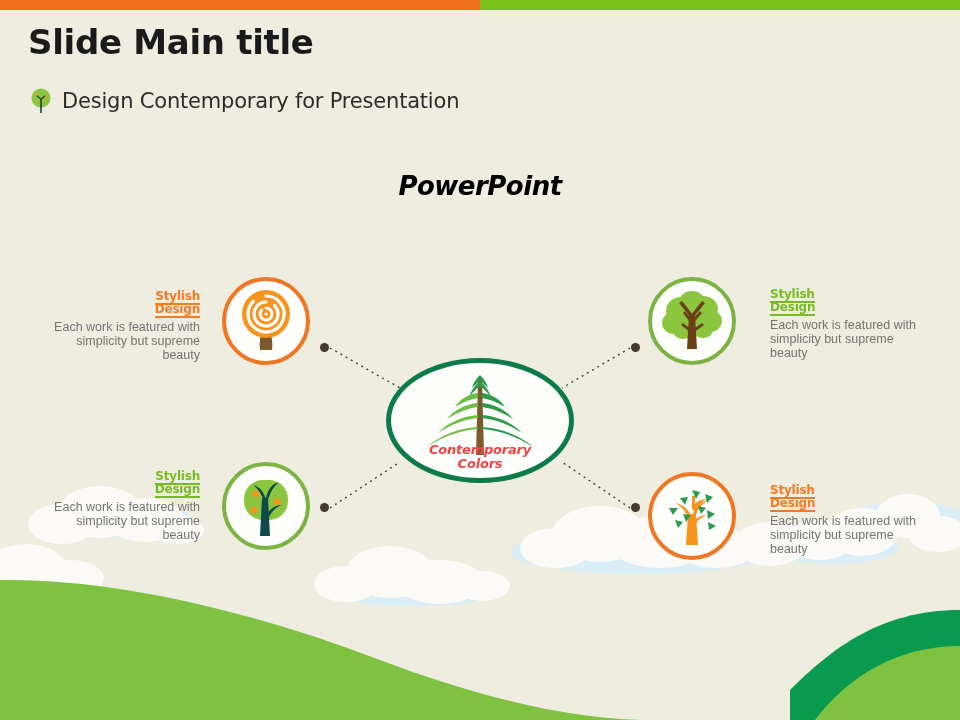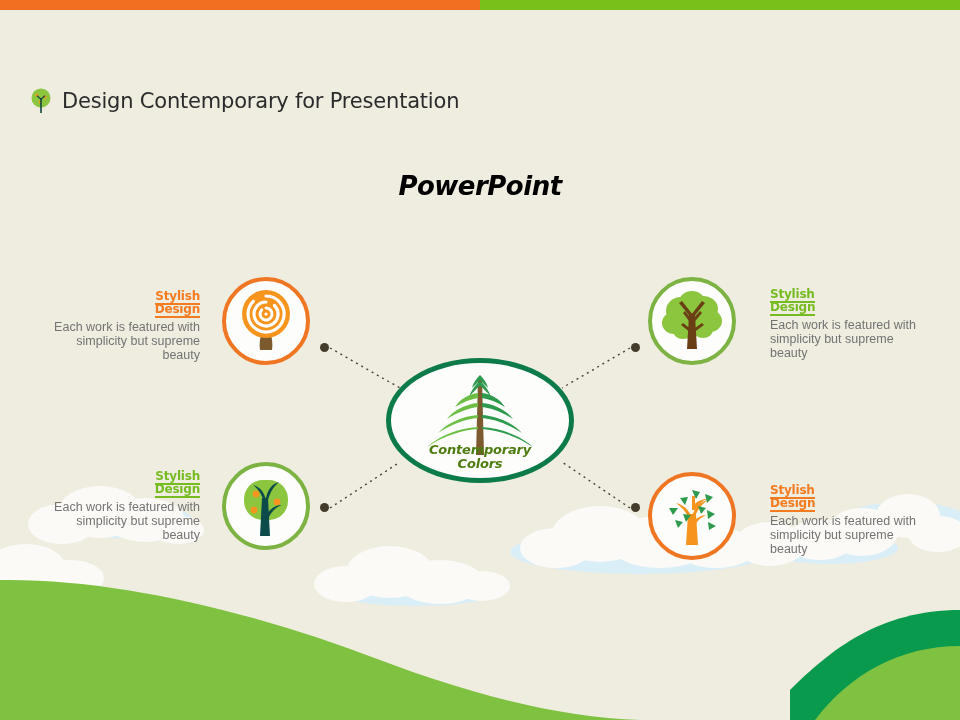--- a/index.html
+++ b/index.html
@@ -145,21 +145,21 @@
   }
   .center-label {
     position: absolute;
     left: 0;
     bottom: 6px;
     width: 100%;
     text-align: center;
     font-size: 13px;
     font-weight: bold;
     font-style: italic;
-    color: #4d7c0f;
+    color: #ef4444;
     line-height: 1.12;
     letter-spacing: -0.2px;
   }
 
   
   .label-block {
     position: absolute;
     width: 160px;
     z-index: 6;
   }
@@ -236,20 +236,21 @@
     <path d="M960,150 C880,150 830,190 790,230 L790,260 L960,260 Z" fill="#0a9a4e"></path>
     <path d="M0,120 C110,118 250,150 380,200 C470,234 560,258 640,260 L0,260 Z" fill="#7fc241"></path>
     <path d="M960,186 C900,186 850,214 815,260 L960,260 Z" fill="#7fc241"></path>
   </svg>
 
   <div class="topbar">
     <div class="topbar-left"></div>
     <div class="topbar-right"></div>
   </div>
 
+  <div class="title">Slide Main title</div>
 
   <div class="subtitle-row">
     <svg width="22" height="26" viewBox="0 0 22 26">
       <circle cx="11" cy="10" r="9.5" fill="#8cc63f"></circle>
       <circle cx="7" cy="7" r="1.6" fill="#f7941e"></circle>
       <circle cx="15" cy="9" r="1.6" fill="#f7941e"></circle>
       <circle cx="10" cy="14" r="1.5" fill="#f7941e"></circle>
       <path d="M10.2,25 L10.2,10 L11.8,10 L11.8,25 Z" fill="#14453f"></path>
       <path d="M11,12 L6.6,8.2 L7.4,7.3 L11,10.6 Z" fill="#14453f"></path>
       <path d="M11,12 L15.4,8.2 L14.6,7.3 L11,10.6 Z" fill="#14453f"></path>

